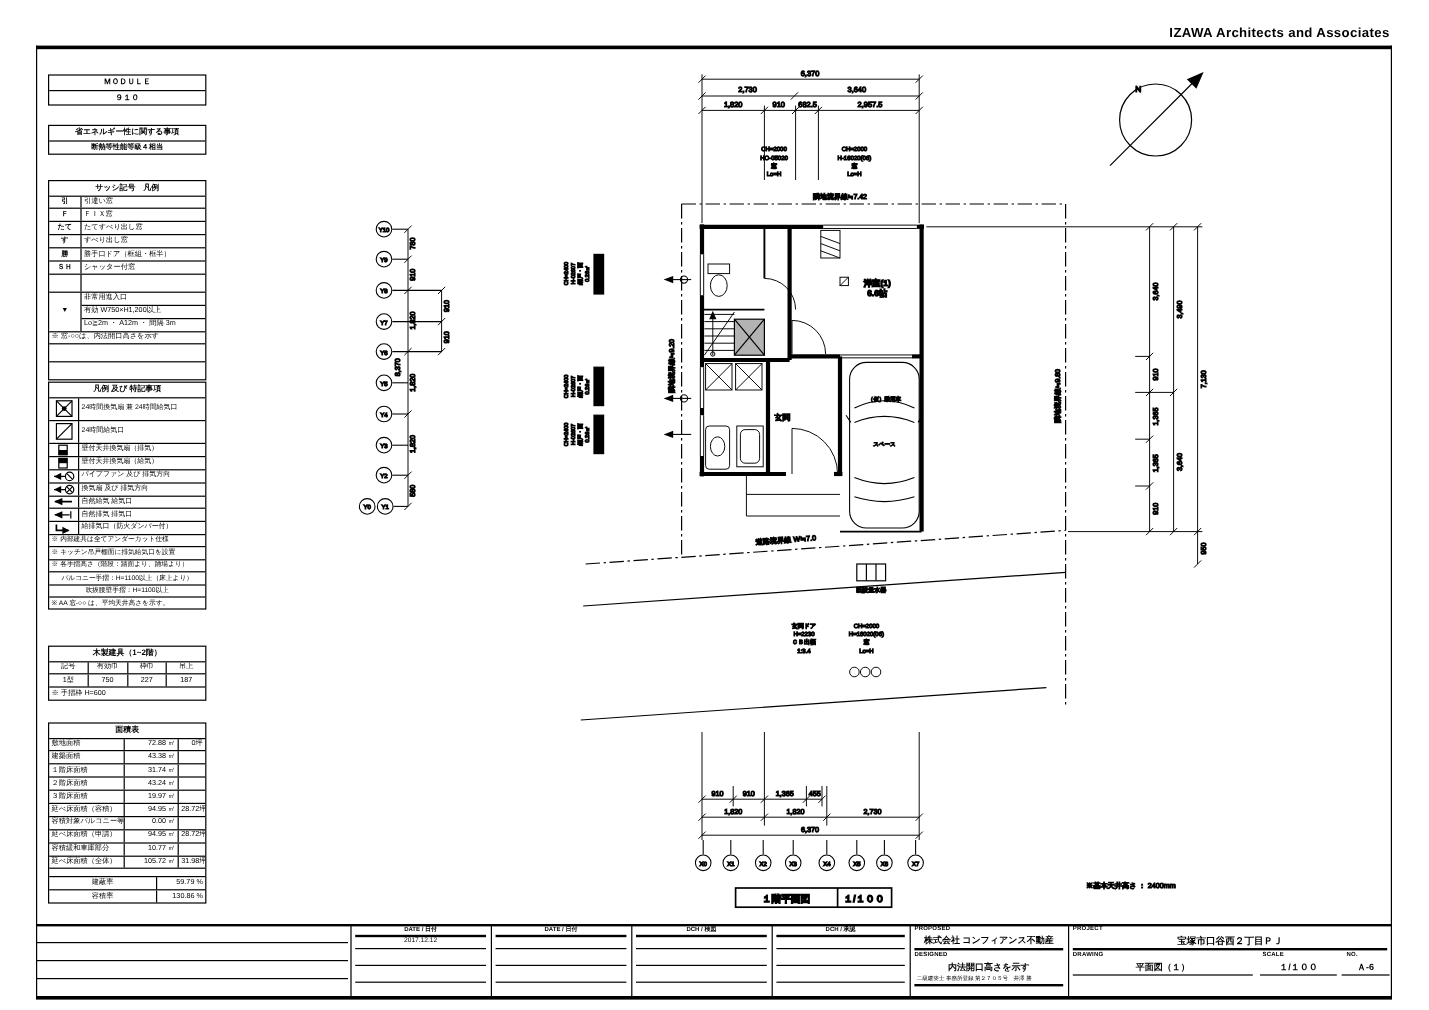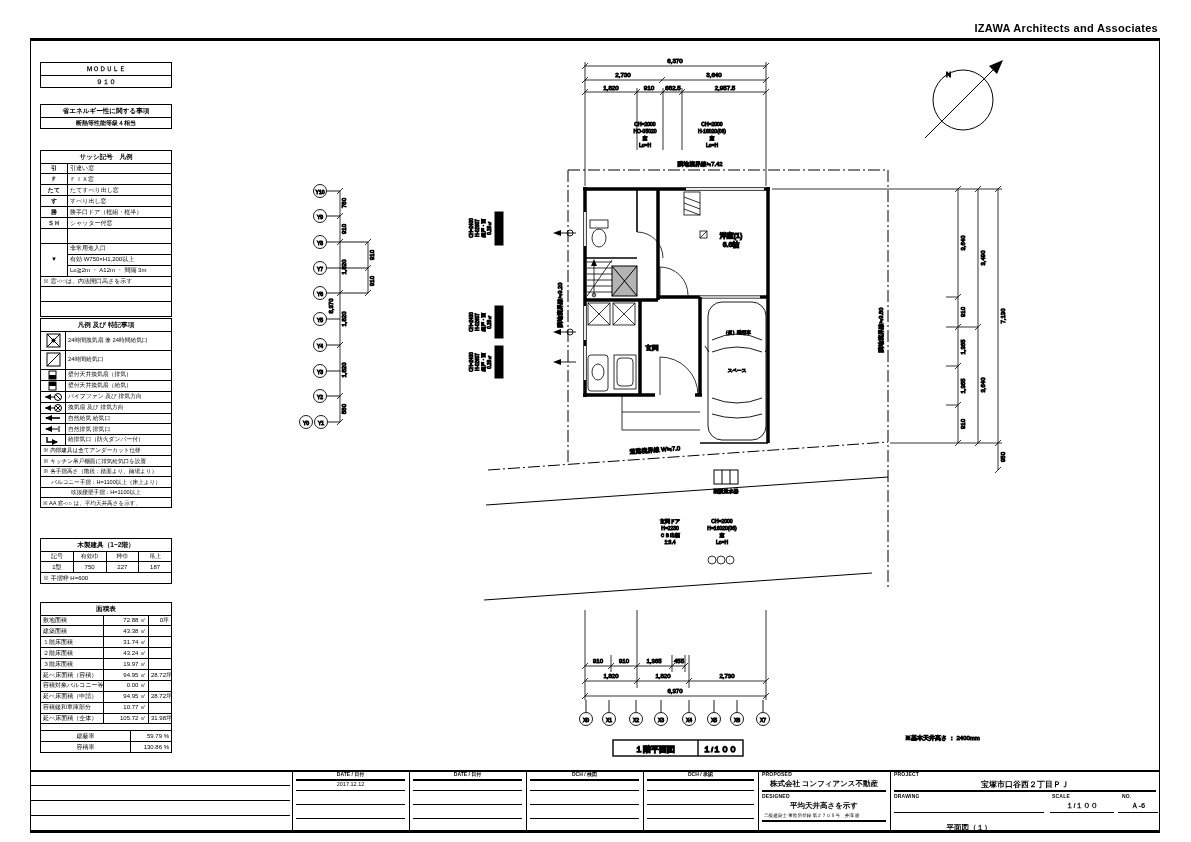--- a/index.html
+++ b/index.html
@@ -725,30 +725,30 @@
     <div class="hline" style="left:647px;top:804px;width:107px;"></div>
     <div class="hline" style="left:296px;top:818px;width:109px;"></div>
     <div class="hline" style="left:413px;top:818px;width:109px;"></div>
     <div class="hline" style="left:530px;top:818px;width:109px;"></div>
     <div class="hline" style="left:647px;top:818px;width:107px;"></div>
 
     <div class="tb-label" style="left:762px;top:771px;">PROPOSED</div>
     <div class="tb-big" style="left:762px;top:779px;width:124px;font-family:Liberation Serif, serif;">株式会社 コンフィアンス不動産</div>
     <div class="hline" style="left:762px;top:790px;width:124px;height:1.6px;"></div>
     <div class="tb-label" style="left:762px;top:793px;">DESIGNED</div>
-    <div class="tb-big" style="left:762px;top:801px;width:124px;">平均天井高さを示す</div>
+    <div class="tb-big" style="left:762px;top:801px;width:124px;">内法開口高さを示す</div>
     <div class="tb-small" style="left:764px;top:813px;width:122px;">二級建築士 事務所登録 第２７０５号　井澤 勝</div>
     <div class="hline" style="left:762px;top:820px;width:124px;height:1.6px;"></div>
 
     <div class="vline" style="left:890px;top:770px;height:62px;"></div>
     <div class="tb-label" style="left:894px;top:771px;">PROJECT</div>
     <div class="tb-big" style="left:894px;top:779px;width:262px;font-size:8px;">宝塚市口谷西２丁目ＰＪ</div>
     <div class="hline" style="left:894px;top:790px;width:262px;height:1.6px;"></div>
     <div class="tb-label" style="left:894px;top:793px;">DRAWING</div>
-    <div class="tb-big" style="left:894px;top:823px;width:150px;">平面図（１）</div>
+    <div class="tb-big" style="left:894px;top:801px;width:150px;">平面図（１）</div>
     <div class="hline" style="left:894px;top:812px;width:150px;height:1.4px;"></div>
     <div class="tb-label" style="left:1052px;top:793px;">SCALE</div>
     <div class="tb-big" style="left:1050px;top:801px;width:64px;">１/１００</div>
     <div class="hline" style="left:1050px;top:812px;width:64px;height:1.4px;"></div>
     <div class="tb-label" style="left:1122px;top:793px;">NO.</div>
     <div class="tb-big" style="left:1118px;top:801px;width:40px;">Ａ-6</div>
     <div class="hline" style="left:1118px;top:812px;width:40px;height:1.4px;"></div>
   </div>
 
 </div>

